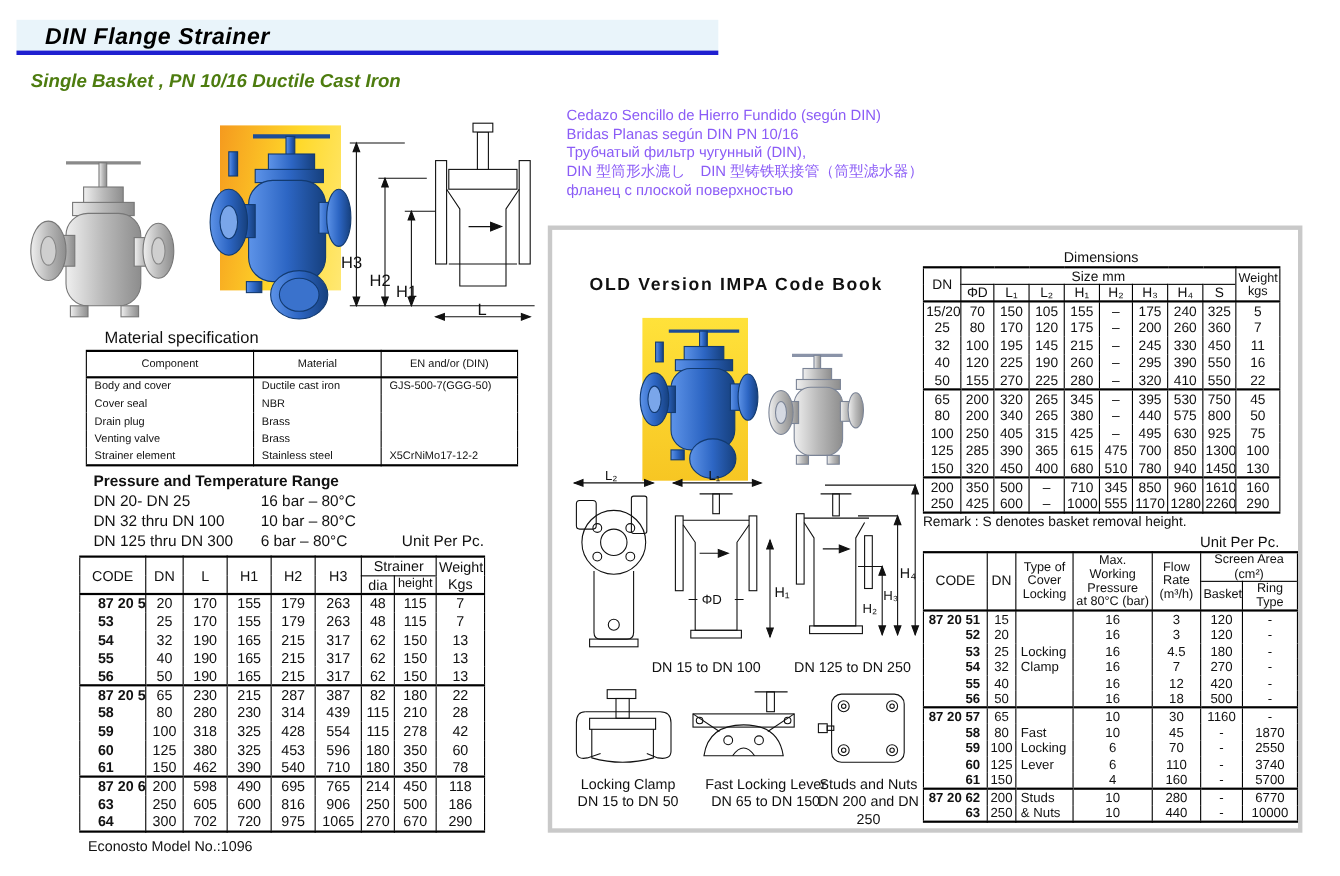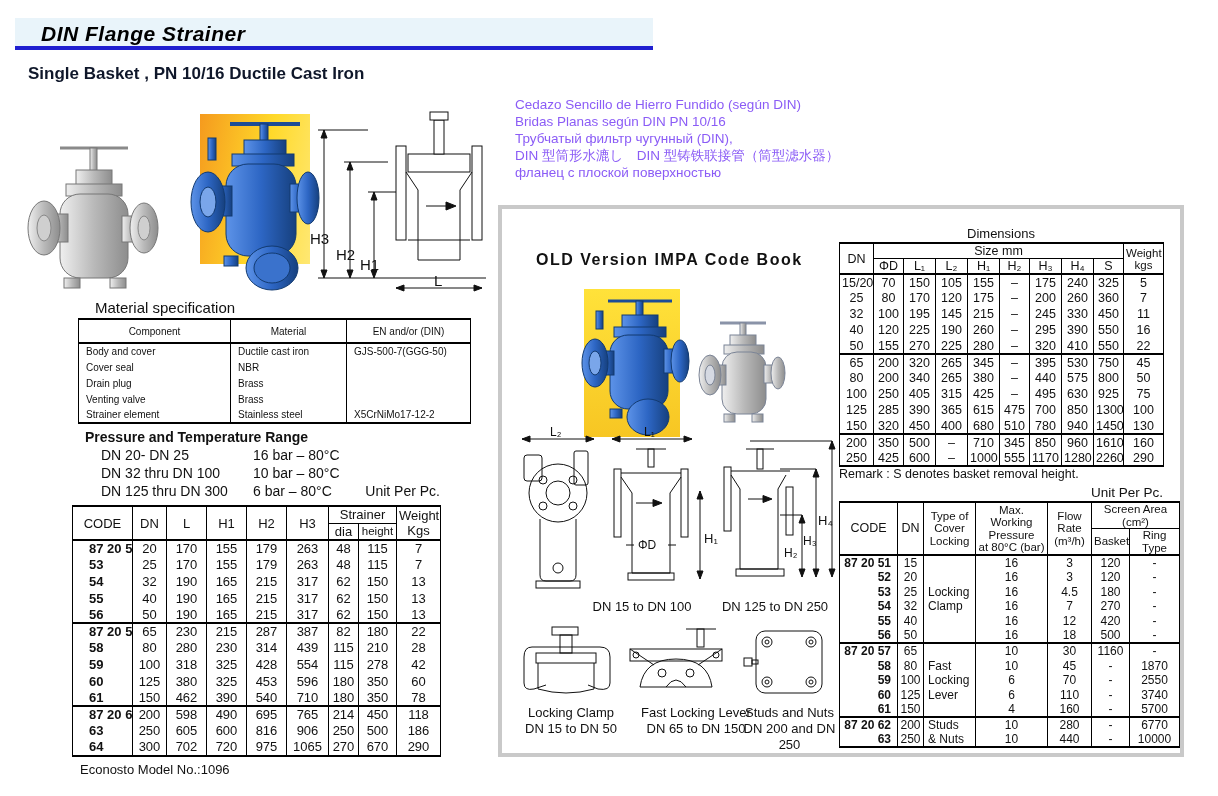--- a/index.html
+++ b/index.html
@@ -3,21 +3,21 @@
 <meta charset="utf-8">
 <style>
   * { margin:0; padding:0; box-sizing:border-box; }
   body { background:#fff; font-family:"Liberation Sans","DejaVu Sans",sans-serif; color:#111; }
   .page { position:relative; width:1218px; height:796px; background:#fff; overflow:hidden; }
   .abs { position:absolute; }
 
   
   .title-bar { left:15px; top:18px; width:638px; height:32px; background:#e9f4fa; border-bottom:4px solid #1f1fd0; }
   .title-bar h1 { font-size:21px; font-style:italic; font-weight:bold; padding:4px 0 0 26px; letter-spacing:.5px; color:#000; }
-  .subtitle { left:28px; top:64px; font-size:17px; font-weight:bold; color:#0f172a; }
+  .subtitle { left:28px; top:64px; font-size:17px; font-style:italic; font-weight:bold; color:#4d7c0f; }
 
   
   .translations { left:515px; top:96px; width:430px; font-size:13.5px; line-height:17px; color:#8b5cf6; }
 
   
   table { border-collapse:collapse; table-layout:fixed; background:#fff; }
   th, td { border-left:1px solid #000; border-right:1px solid #000; text-align:center; padding:0 2px; overflow:hidden; white-space:nowrap; }
   th { font-weight:normal; white-space:pre-line; }
   thead { border-bottom:2px solid #000; }
   table { border-top:2px solid #000; border-bottom:2px solid #000; }
@@ -25,21 +25,21 @@
 
   
   .matspec-title { left:95px; top:299px; font-size:15px;text-align:right; }
   #matspec { left:78px; top:318px; width:392px; font-size:10px; }
   #matspec th { height:24px; }
   #matspec td { text-align:left; padding-left:7px; height:16px; }
 
   
   .pressure { left:85px; top:428px; font-size:14px; line-height:18px; }
   .pressure .pt-title { font-weight:bold; }
-  .pressure .row { display:flex;margin-left:16px; }
+  .pressure .row { display:flex; }
   .pressure .row .lab { width:152px; }
   .unit-note-left { left:300px; top:483px; width:140px; text-align:right; font-size:14px; }
 
   
   #main-table { left:72px; top:505px; width:368px; font-size:13px; }
   #main-table thead th { height:17px; }
   #main-table td { height:16.6px; }
   #main-table td:first-child { text-align:left; padding-right:8px; font-weight:bold;padding-left:16px; }
   .subhead { border-top:1px solid #000; }
   .footer-note { left:80px; top:762px; font-size:13px; }

